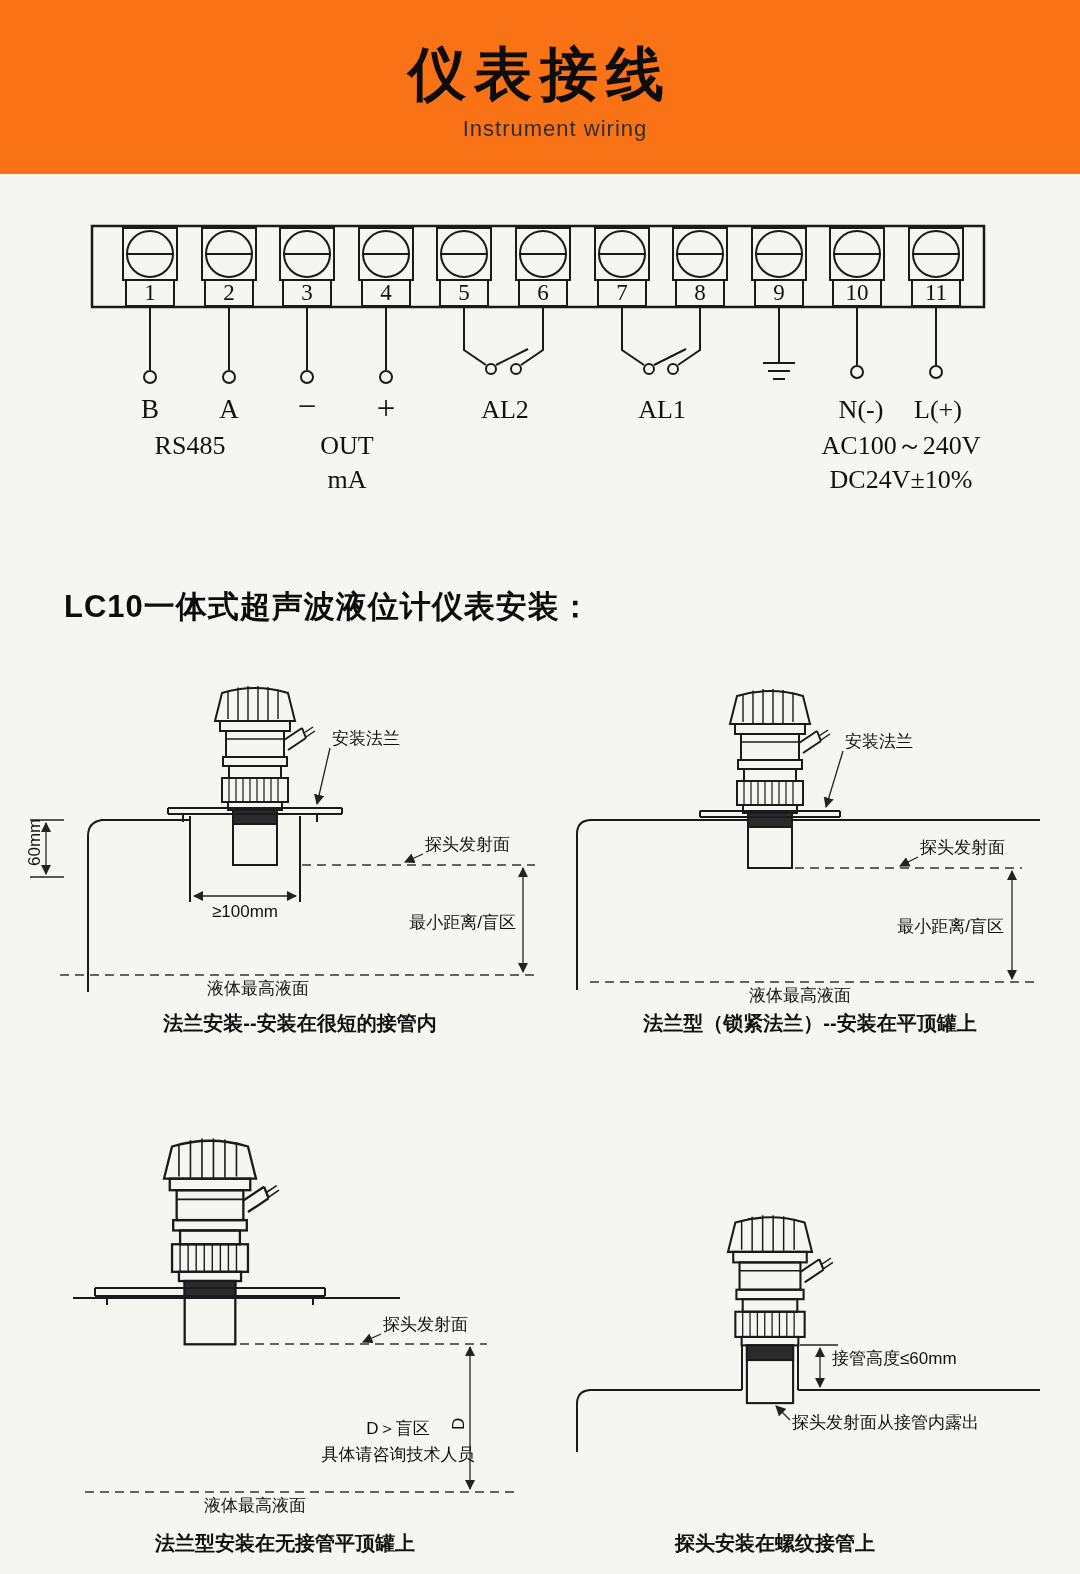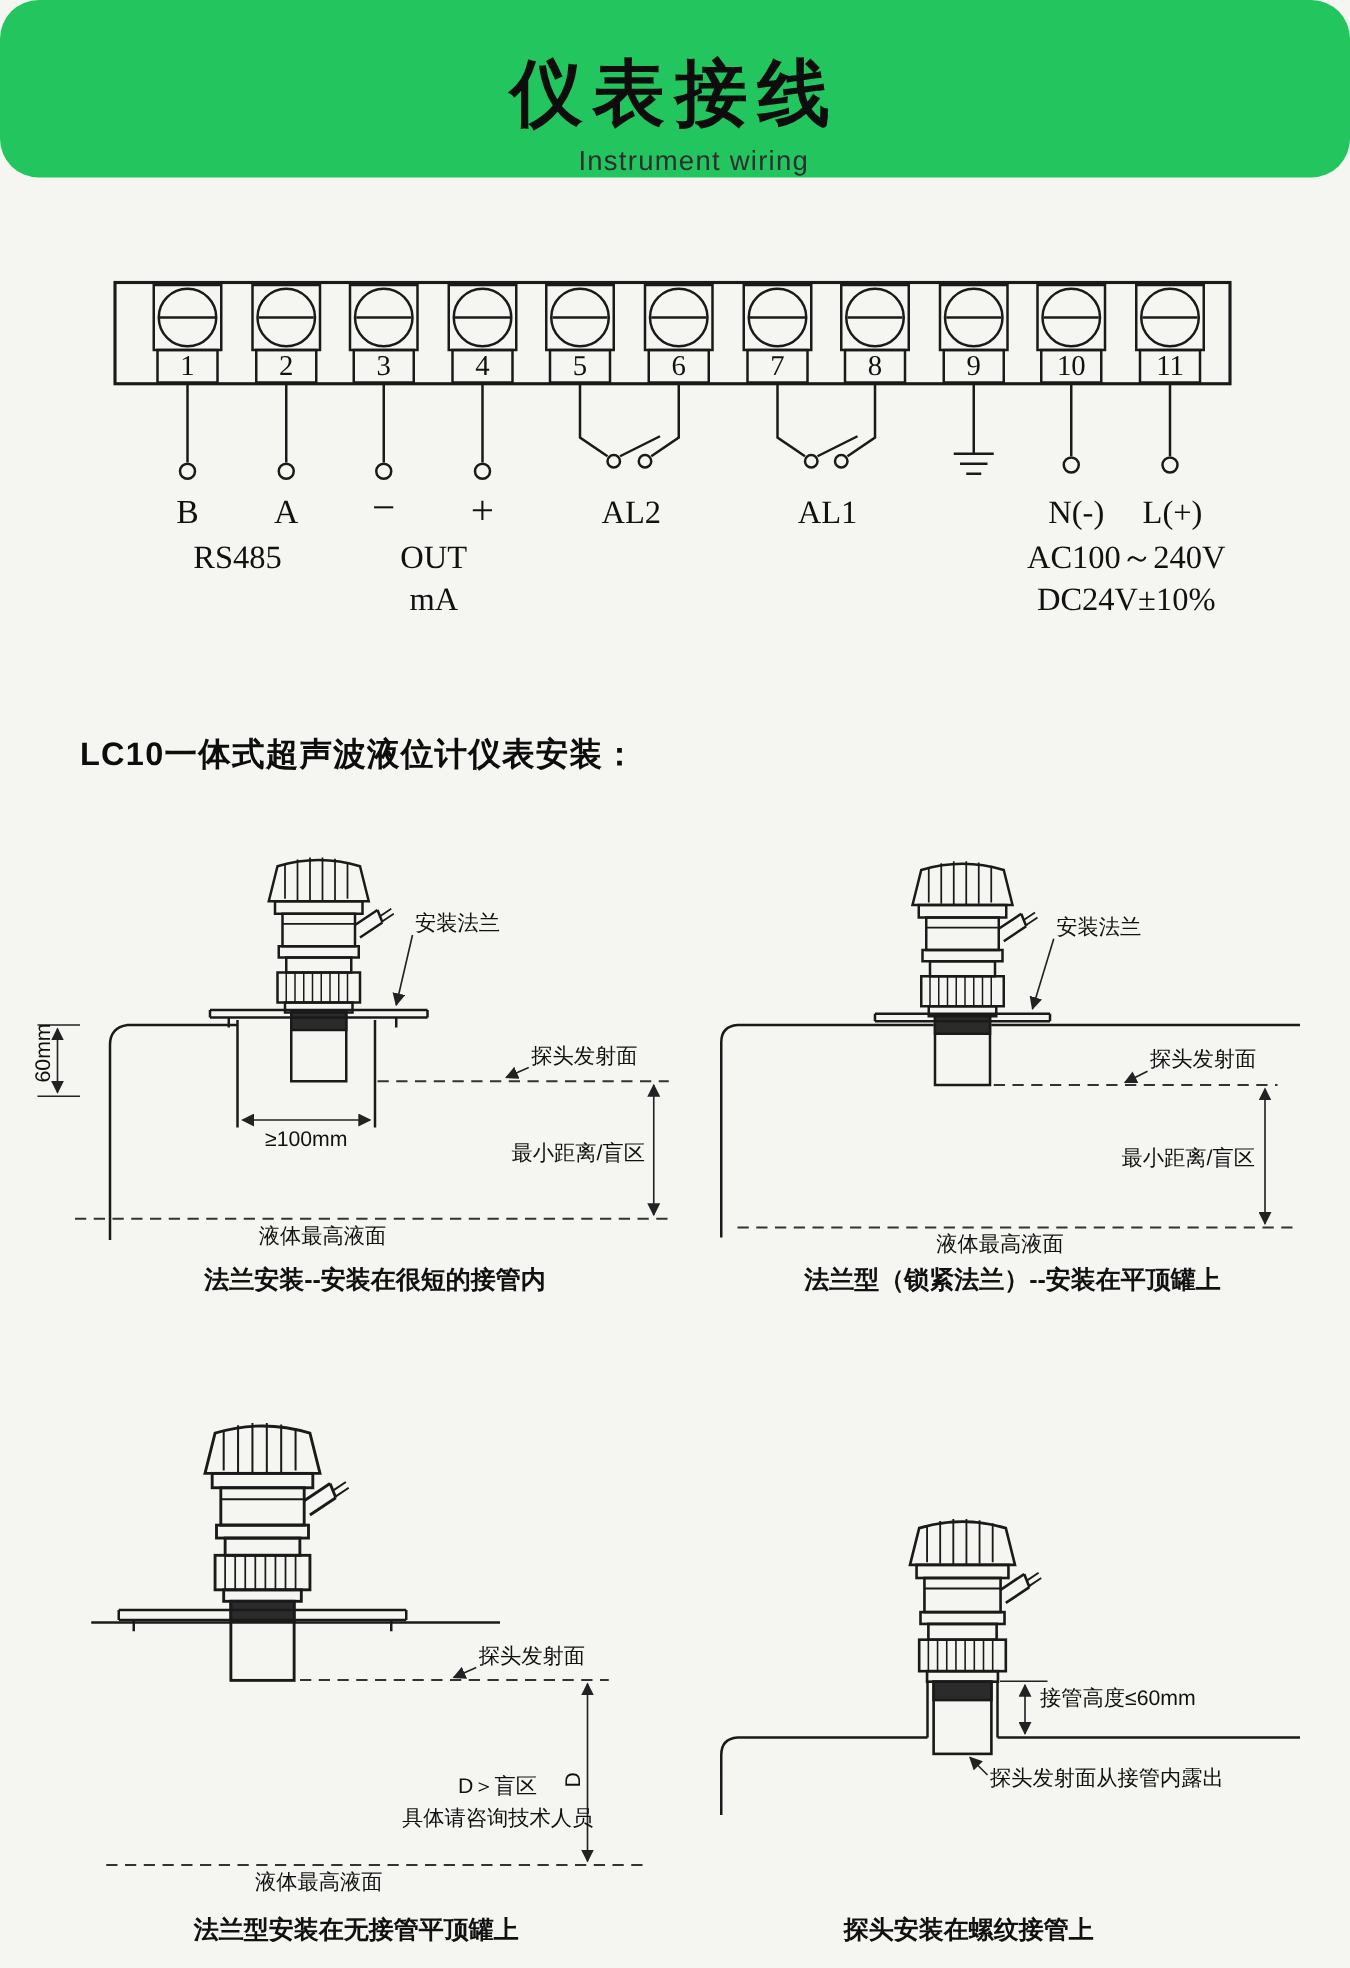--- a/index.html
+++ b/index.html
@@ -1,24 +1,24 @@
 <!DOCTYPE html>
 <html><head>
 <meta charset="utf-8">
 <style>
   * { margin:0; padding:0; box-sizing:border-box; }
   html,body { width:1080px; background:#f5f5f1; }
   body { font-family:"Liberation Sans", sans-serif; }
   .page { position:relative; width:1080px; height:1574px; background:#f5f5f1; overflow:hidden; }
 
-  .banner { position:absolute; top:0; left:0; width:1080px; height:142px; background:#22c55e; text-align:center;border-radius:31px; }
+  .banner { position:absolute; top:0; left:0; width:1080px; height:174px; background:#f97316; text-align:center; }
   .banner .title { font-size:58px; font-weight:bold; color:#0d0d0d; padding-top:36px; letter-spacing:8px; }
   .banner .subtitle { font-size:22px; color:#2e2e2e; margin-top:2px; letter-spacing:1px;padding-left:30px; }
 
-  .section-title { position:absolute; top:586px; left:64px; font-size:26px; font-weight:bold; color:#0d0d0d; letter-spacing:1px; }
+  .section-title { position:absolute; top:586px; left:64px; font-size:31px; font-weight:bold; color:#0d0d0d; letter-spacing:1px; }
 
   svg { position:absolute; left:0; }
   svg.wiring { top:170px; }
   svg.installs { top:640px; }
 
   svg text { fill:#111; stroke:none; }
   .serif { font-family:"Liberation Serif","DejaVu Serif",serif; }
   .tnum { font-size:23px; text-anchor:middle; }
   .wlbl { font-size:27px; text-anchor:middle; }
   .big  { font-size:33px; text-anchor:middle; }

